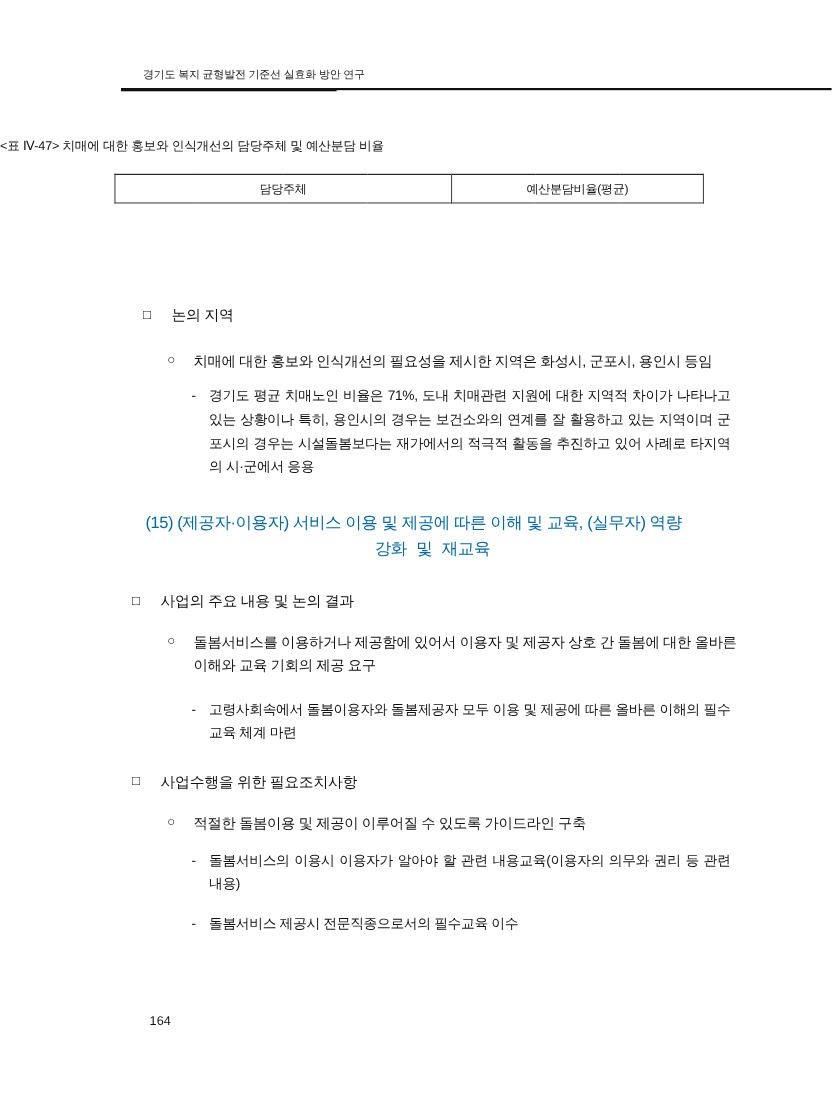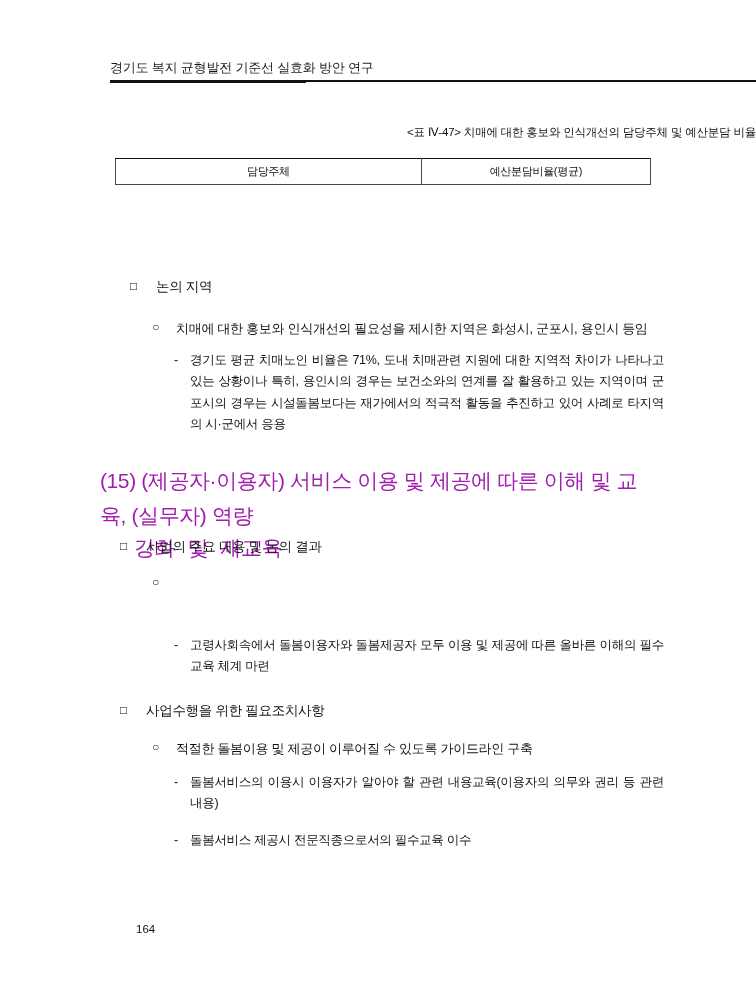--- a/index.html
+++ b/index.html
@@ -24,25 +24,26 @@
   }
 
   
   .header {
     position: absolute;
     top: 58px;
     left: 110px;
     width: 536px;
   }
   .header-text {
-    font-size: 13px;
+    font-size: 10px;
     letter-spacing: -0.2px;
     color: #1a1a1a;
     padding-bottom: 4px;
     display: inline-block;
+    margin-left: 20px;
   }
   .header-rule {
     position: absolute;
     top: 80px;
     left: 110px;
     width: 646px;
     height: 1.6px;
     background: #111111;
   }
   .header-rule-short {
@@ -53,31 +54,31 @@
     height: 2.6px;
     background: #111111;
   }
 
   
   .table-caption {
     position: absolute;
     top: 125px;
     left: 0;
     width: 756px;
-    text-align: right;
+    text-align: left;
     font-size: 11.5px;
     letter-spacing: -0.2px;
     color: #111111;
   }
 
   
   .table-wrap {
     position: absolute;
     top: 158px;
-    left: 115px;
+    left: 104px;
     width: 608px;
   }
   table.data {
     border-collapse: collapse;
     width: 536px;
     table-layout: fixed;
   }
   table.data td {
     border: 0.8px solid #4a4a4a;
     text-align: center;
@@ -147,25 +148,26 @@
     text-align: justify;
   }
   .lvl-dash .marker {
     position: absolute;
     left: 0;
     top: 0px;
     font-size: 12.5px;
   }
 
   .sec-heading {
-    font-size: 21px;
+    font-size: 15px;
     letter-spacing: -0.4px;
     line-height: 1.65;
-    color: #a21caf;
+    color: #0369a1;
     text-indent: 0;
+    text-align: center;
   }
 
   
   #b-논의지역      { position:absolute; top: 8px;   left: 130px; width: 520px; }
   #b-치매홍보      { position:absolute; top: 48px;  left: 152px; width: 500px; }
   #b-경기도평균    { position:absolute; top: 80px;  left: 174px; width: 474px; }
   #b-sec15         { position:absolute; top: 194px; left: 100px; width: 552px; }
   #b-사업주요      { position:absolute; top: 268px; left: 120px; width: 530px; }
   #b-돌봄서비스    { position:absolute; top: 303px; left: 152px; width: 500px; }
   #b-고령사회      { position:absolute; top: 365px; left: 174px; width: 474px; }
@@ -236,20 +238,21 @@
       <span class="cont">강화 및 재교육</span>
     </div>
 
     <div class="blk lvl-square" id="b-사업주요">
       <span class="marker">□</span>
       <span>사업의 주요 내용 및 논의 결과</span>
     </div>
 
     <div class="blk lvl-circle" id="b-돌봄서비스">
       <span class="marker">○</span>
+      <span>돌봄서비스를 이용하거나 제공함에 있어서 이용자 및 제공자 상호 간 돌봄에 대한 올바른 이해와 교육 기회의 제공 요구</span>
     </div>
 
     <div class="blk lvl-dash" id="b-고령사회">
       <span class="marker">-</span>
       <span>고령사회속에서 돌봄이용자와 돌봄제공자 모두 이용 및 제공에 따른 올바른 이해의 필수교육 체계 마련</span>
     </div>
 
     <div class="blk lvl-square" id="b-사업수행">
       <span class="marker">□</span>
       <span>사업수행을 위한 필요조치사항</span>

